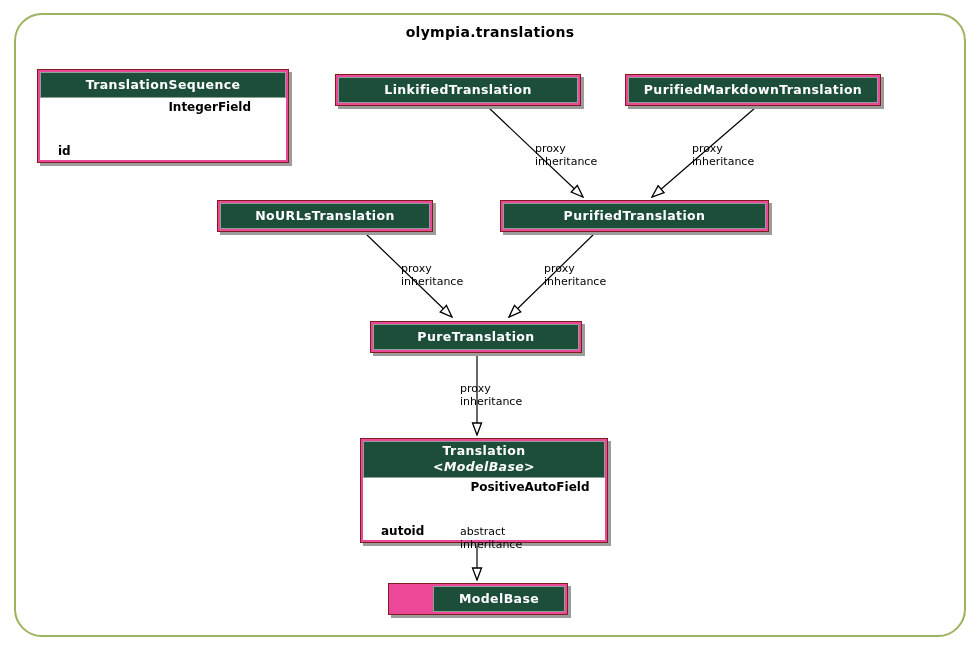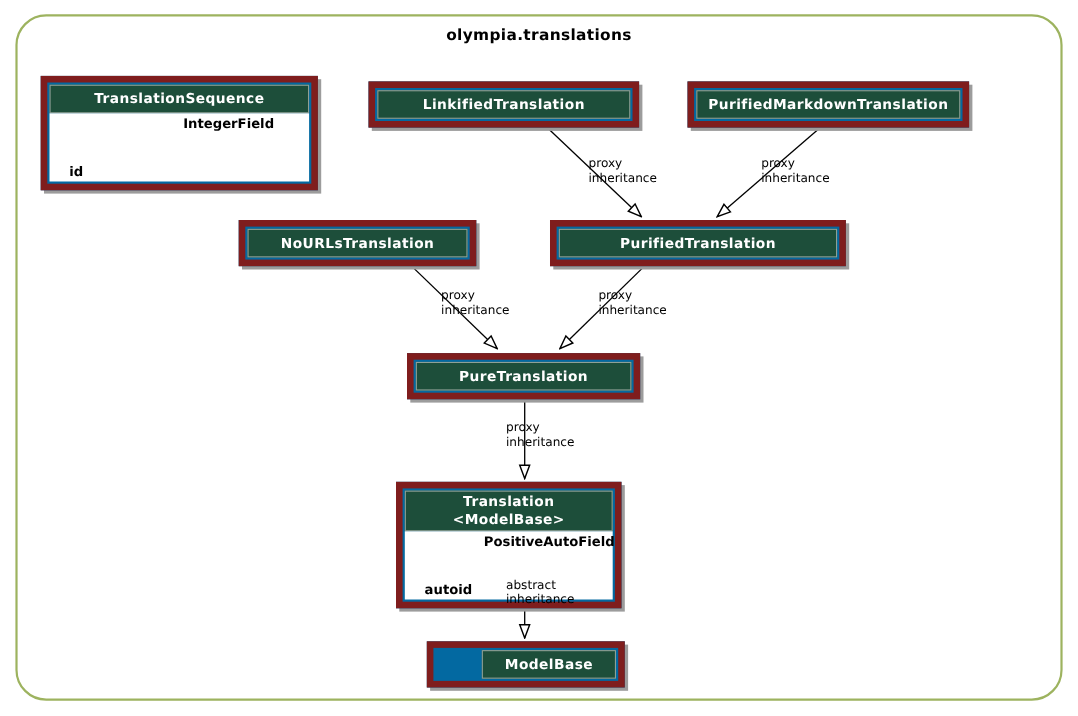--- a/index.html
+++ b/index.html
@@ -29,58 +29,58 @@
     letter-spacing: 0.3px;
   }
   svg.edges {
     position: absolute;
     left: 0; top: 0;
     width: 980px; height: 651px;
     pointer-events: none;
   }
   .node {
     position: absolute;
-    border: 6px solid #7f1d1d;
-    background: #0369a1;
+    border: 1px solid #7f1d1d;
+    background: #ec4899;
     padding: 2px;
     box-shadow: 3px 3px 0 0 #9c9c9c;
     box-sizing: border-box;
   }
   .node .hdr {
     background: #1d4e3a;
     border: 1px solid #8fa096;
     color: #ffffff;
     font-weight: bold;
     font-size: 12.5px;
     text-align: center;
     line-height: 24px;
     letter-spacing: 0.4px;
     box-sizing: border-box;
   }
   .node .hdr.two-line { line-height: 16px; padding: 1px 0 2px 0; }
-  .node .hdr .sub { }
+  .node .hdr .sub { font-style: italic; }
   .node .field-row {
     display: grid;
     grid-template-columns: 38% 62%;
     font-size: 12px;
     font-weight: bold;
     line-height: 18px;
     background: #ffffff;
   }
   .node .field-name { text-align: left; padding-left: 18px; margin-top: 44px; }
   .node .field-type { text-align: center; }
 
   
   .n-ts  { left: 37px;  top: 69px;  width: 252px; }
   .n-lt  { left: 335px; top: 74px;  width: 246px; }
   .n-pmt { left: 625px; top: 74px;  width: 256px; }
   .n-nut { left: 217px; top: 200px; width: 216px; }
   .n-pt  { left: 500px; top: 200px; width: 269px; }
   .n-put { left: 370px; top: 321px; width: 212px; }
-  .n-tr  { left: 360px; top: 438px; width: 205px; }
+  .n-tr  { left: 360px; top: 438px; width: 248px; }
   .n-mb  { left: 388px; top: 583px; width: 180px; padding-left: 44px; }
   .n-tr .hdr { line-height: 15px; padding: 2px 0 3px 0; }
 
   .edge-label {
     position: absolute;
     width: 100px;
     font-size: 11px;
     line-height: 12.5px;
     color: #000000;
   }

